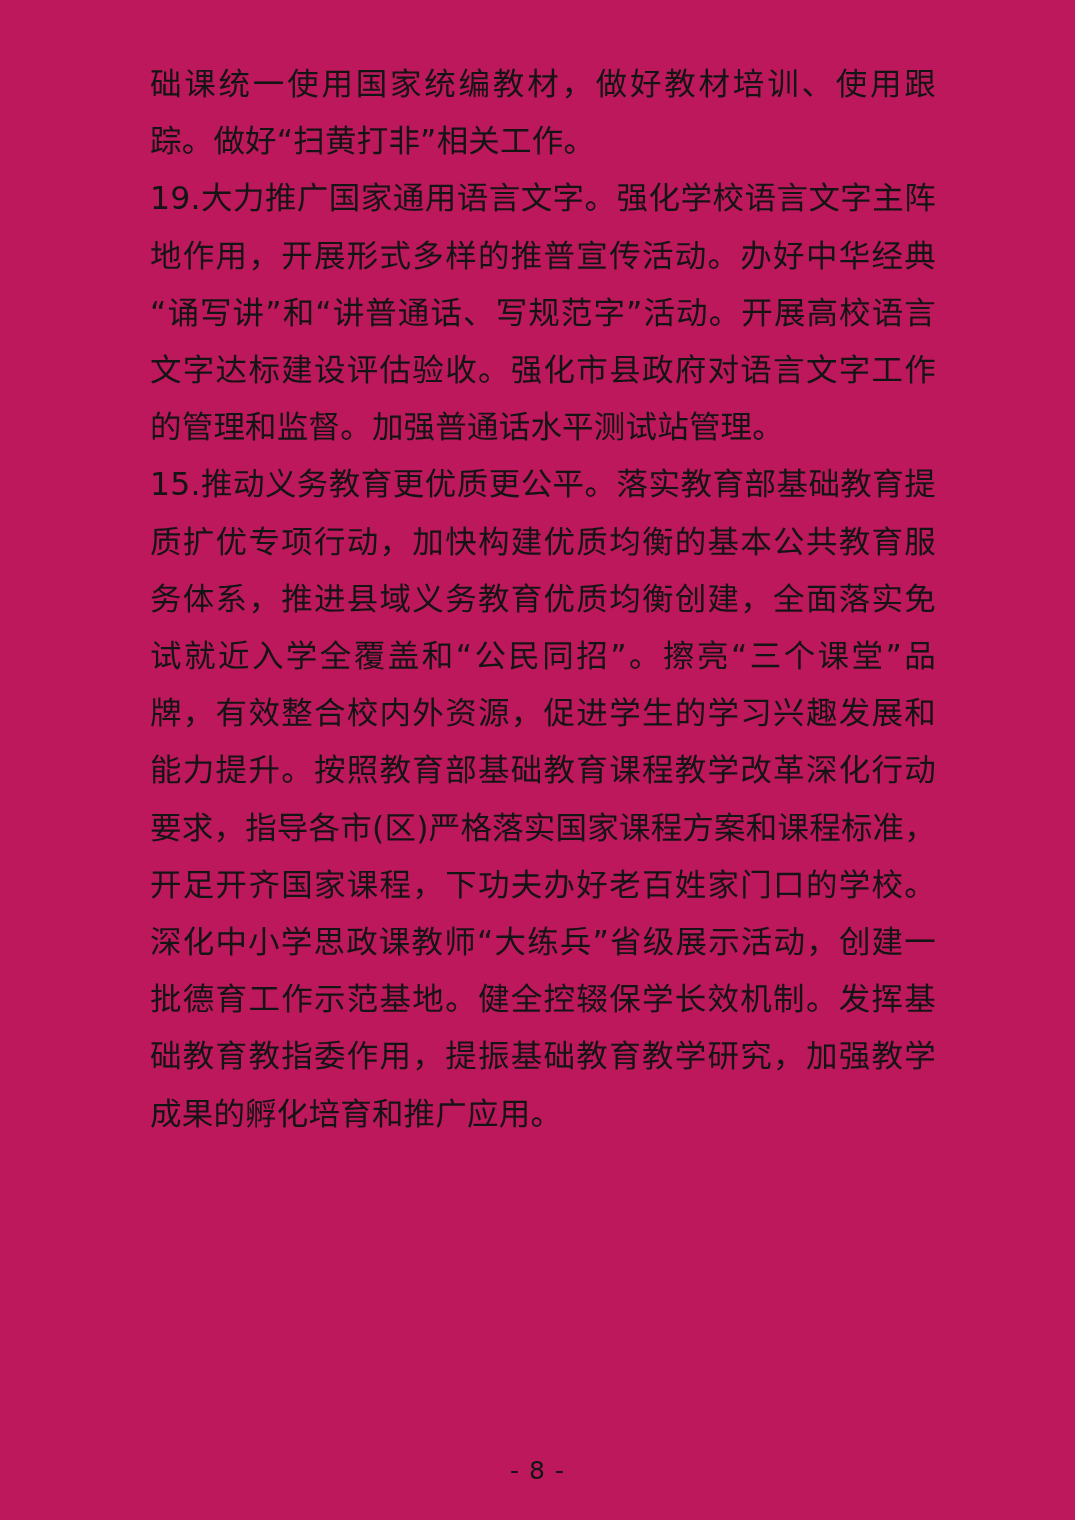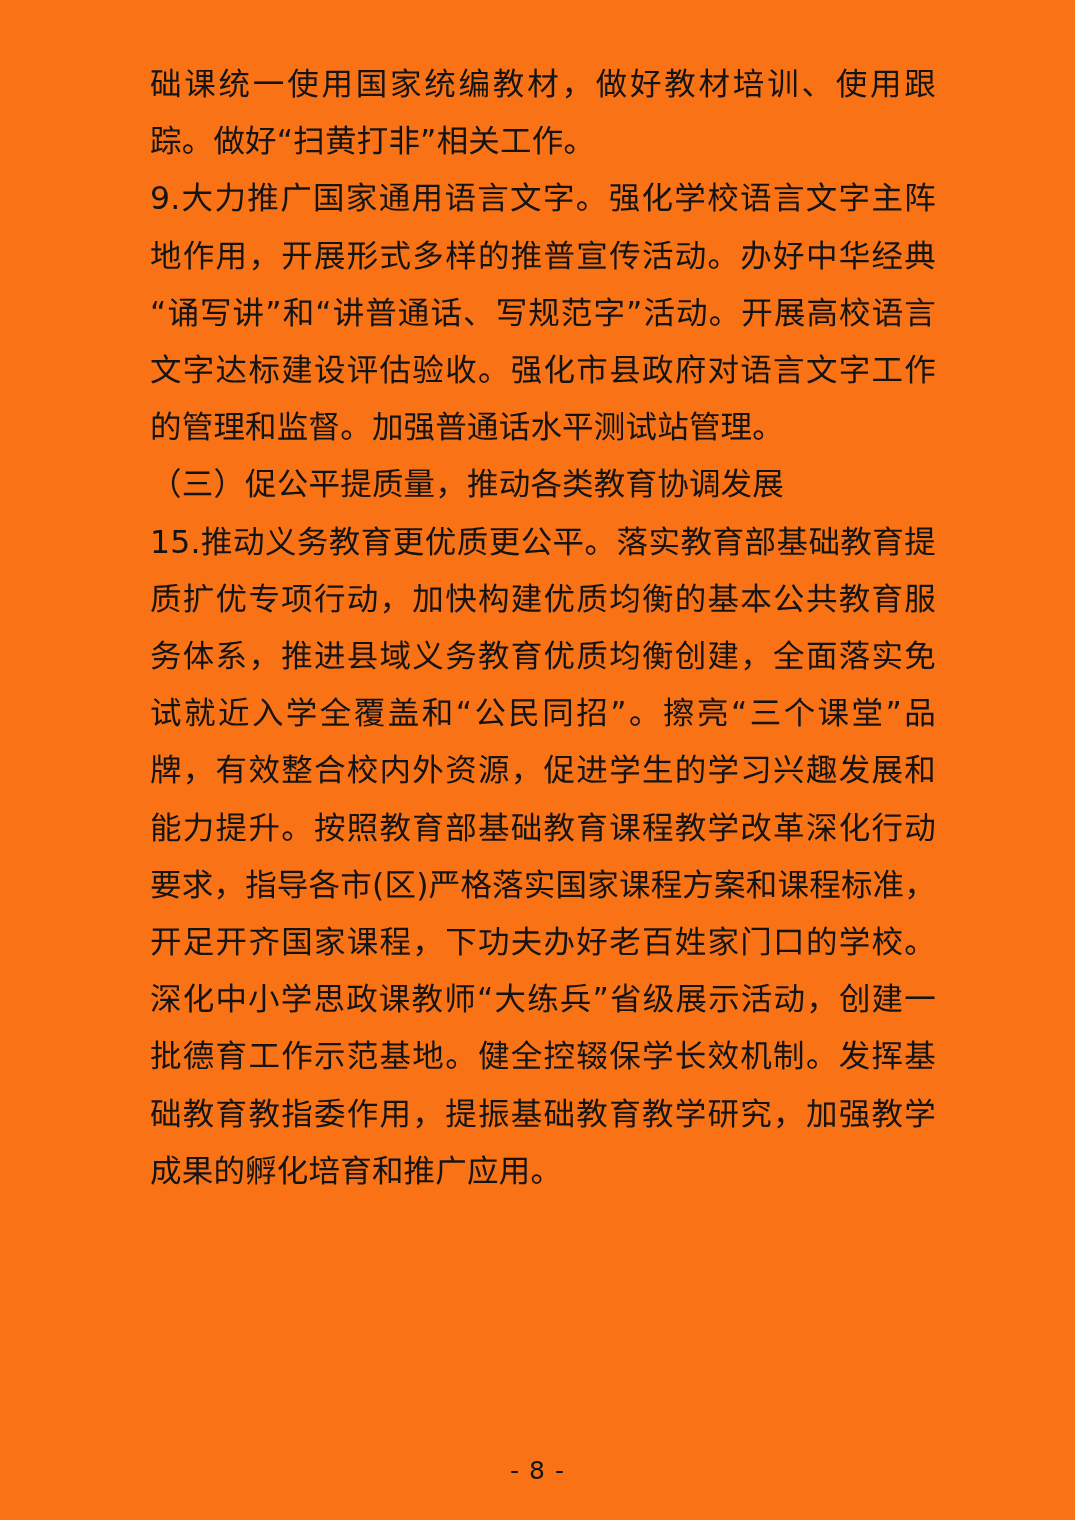--- a/index.html
+++ b/index.html
@@ -8,21 +8,21 @@
     padding: 0;
     background: #ffffff;
   }
   body {
     font-family: "DejaVu Sans", "Liberation Sans", sans-serif;
   }
   .page {
     position: relative;
     width: 1075px;
     height: 1520px;
-    background: #f97316;
+    background: #be185d;
     overflow: hidden;
     box-sizing: border-box;
   }
   .doc-body {
     position: absolute;
     left: 150px;
     top: 56px;
     width: 786px;
   }
   .para {
@@ -61,23 +61,22 @@
 </style>
 </head>
 <body>
 
 <div class="page">
 
   <div class="doc-body">
 
     <p class="para continuation">础课统一使用国家统编教材，做好教材培训、使用跟踪。做好“扫黄打非”相关工作。</p>
 
-    <p class="para">9.大力推广国家通用语言文字。强化学校语言文字主阵地作用，开展形式多样的推普宣传活动。办好中华经典“诵写讲”和“讲普通话、写规范字”活动。开展高校语言文字达标建设评估验收。强化市县政府对语言文字工作的管理和监督。加强普通话水平测试站管理。</p>
+    <p class="para">19.大力推广国家通用语言文字。强化学校语言文字主阵地作用，开展形式多样的推普宣传活动。办好中华经典“诵写讲”和“讲普通话、写规范字”活动。开展高校语言文字达标建设评估验收。强化市县政府对语言文字工作的管理和监督。加强普通话水平测试站管理。</p>
 
-    <p class="para indent-heading">（三）促公平提质量，推动各类教育协调发展</p>
 
 
     <p class="para">15.推动义务教育更优质更公平。落实教育部基础教育提质扩优专项行动，加快构建优质均衡的基本公共教育服务体系，推进县域义务教育优质均衡创建，全面落实免试就近入学全覆盖和“公民同招”。擦亮“三个课堂”品牌，有效整合校内外资源，促进学生的学习兴趣发展和能力提升。按照教育部基础教育课程教学改革深化行动要求，指导各市(区)严格落实国家课程方案和课程标准，开足开齐国家课程，下功夫办好老百姓家门口的学校。深化中小学思政课教师“大练兵”省级展示活动，创建一批德育工作示范基地。健全控辍保学长效机制。发挥基础教育教指委作用，提振基础教育教学研究，加强教学成果的孵化培育和推广应用。</p>
 
   </div>
 
   <div class="page-number">- 8 -</div>
 
 </div>
 

